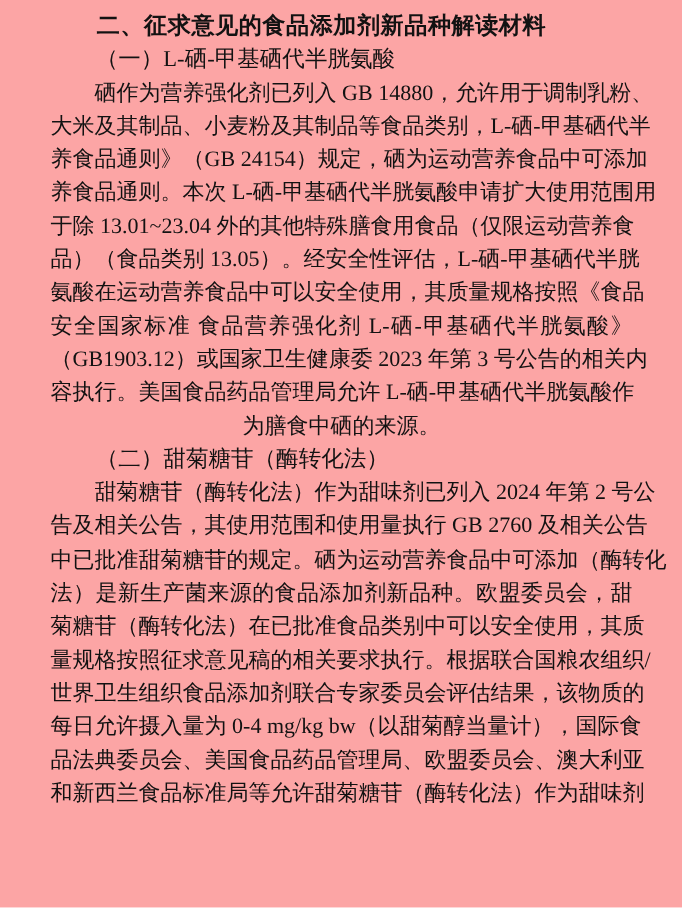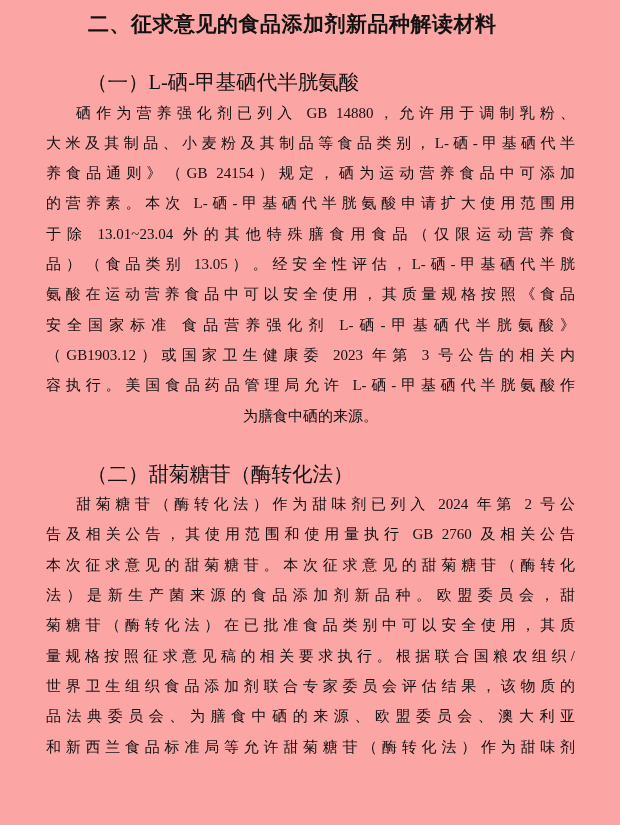--- a/index.html
+++ b/index.html
@@ -14,34 +14,33 @@
     height: 825px;
     background: #fca5a5;
     color: #121212;
     padding: 9px 45px 0 46px;
     font-family: "Liberation Serif", "DejaVu Serif", serif;
     overflow: hidden;
   }
   .line {
     height: 30.3px;
     line-height: 30.3px;
-    font-size: 15px;
+    font-size: 20px;
     white-space: nowrap;
   }
   .heading {
     font-family: "Liberation Sans", "DejaVu Sans", sans-serif;
     font-weight: 700;
     font-size: 21px;
     text-indent: 2em;
     letter-spacing: 0.5px;
   }
   .sub {
     text-indent: 2em;
     font-size: 20.5px;
-    margin-top: 28px;
   }
   .just {
     text-align: justify;
     text-align-last: justify;
     text-justify: inter-character;
   }
   .first {
     text-indent: 2em;
   }
   .lastline {
@@ -54,34 +53,35 @@
 
 <div class="page">
 
   <div class="line heading">二、征求意见的食品添加剂新品种解读材料</div>
 
   <div class="line sub">（一）L-硒-甲基硒代半胱氨酸</div>
 
   <div class="line just first">硒作为营养强化剂已列入 GB 14880，允许用于调制乳粉、</div>
   <div class="line just">大米及其制品、小麦粉及其制品等食品类别，L-硒-甲基硒代半</div>
   <div class="line just">养食品通则》（GB 24154）规定，硒为运动营养食品中可添加</div>
-  <div class="line just">的营养素。本次 L-硒-甲基硒代半胱氨酸申请扩大使用范围用</div>
+  <div class="line just">养食品通则。本次 L-硒-甲基硒代半胱氨酸申请扩大使用范围用</div>
   <div class="line just">于除 13.01~23.04 外的其他特殊膳食用食品（仅限运动营养食</div>
   <div class="line just">品）（食品类别 13.05）。经安全性评估，L-硒-甲基硒代半胱</div>
   <div class="line just">氨酸在运动营养食品中可以安全使用，其质量规格按照《食品</div>
   <div class="line just">安全国家标准 食品营养强化剂 L-硒-甲基硒代半胱氨酸》</div>
   <div class="line just">（GB1903.12）或国家卫生健康委 2023 年第 3 号公告的相关内</div>
   <div class="line just">容执行。美国食品药品管理局允许 L-硒-甲基硒代半胱氨酸作</div>
   <div class="line lastline">为膳食中硒的来源。</div>
 
   <div class="line sub">（二）甜菊糖苷（酶转化法）</div>
 
   <div class="line just first">甜菊糖苷（酶转化法）作为甜味剂已列入 2024 年第 2 号公</div>
   <div class="line just">告及相关公告，其使用范围和使用量执行 GB 2760 及相关公告</div>
-  <div class="line just">本次征求意见的甜菊糖苷。本次征求意见的甜菊糖苷（酶转化</div>
+  <div class="line just">中已批准甜菊糖苷的规定。硒为运动营养食品中可添加（酶转化</div>
   <div class="line just">法）是新生产菌来源的食品添加剂新品种。欧盟委员会，甜</div>
   <div class="line just">菊糖苷（酶转化法）在已批准食品类别中可以安全使用，其质</div>
   <div class="line just">量规格按照征求意见稿的相关要求执行。根据联合国粮农组织/</div>
   <div class="line just">世界卫生组织食品添加剂联合专家委员会评估结果，该物质的</div>
-  <div class="line just">品法典委员会、为膳食中硒的来源、欧盟委员会、澳大利亚</div>
+  <div class="line just">每日允许摄入量为 0-4 mg/kg bw（以甜菊醇当量计），国际食</div>
+  <div class="line just">品法典委员会、美国食品药品管理局、欧盟委员会、澳大利亚</div>
   <div class="line just">和新西兰食品标准局等允许甜菊糖苷（酶转化法）作为甜味剂</div>
 
 </div>
 
 </body></html>

